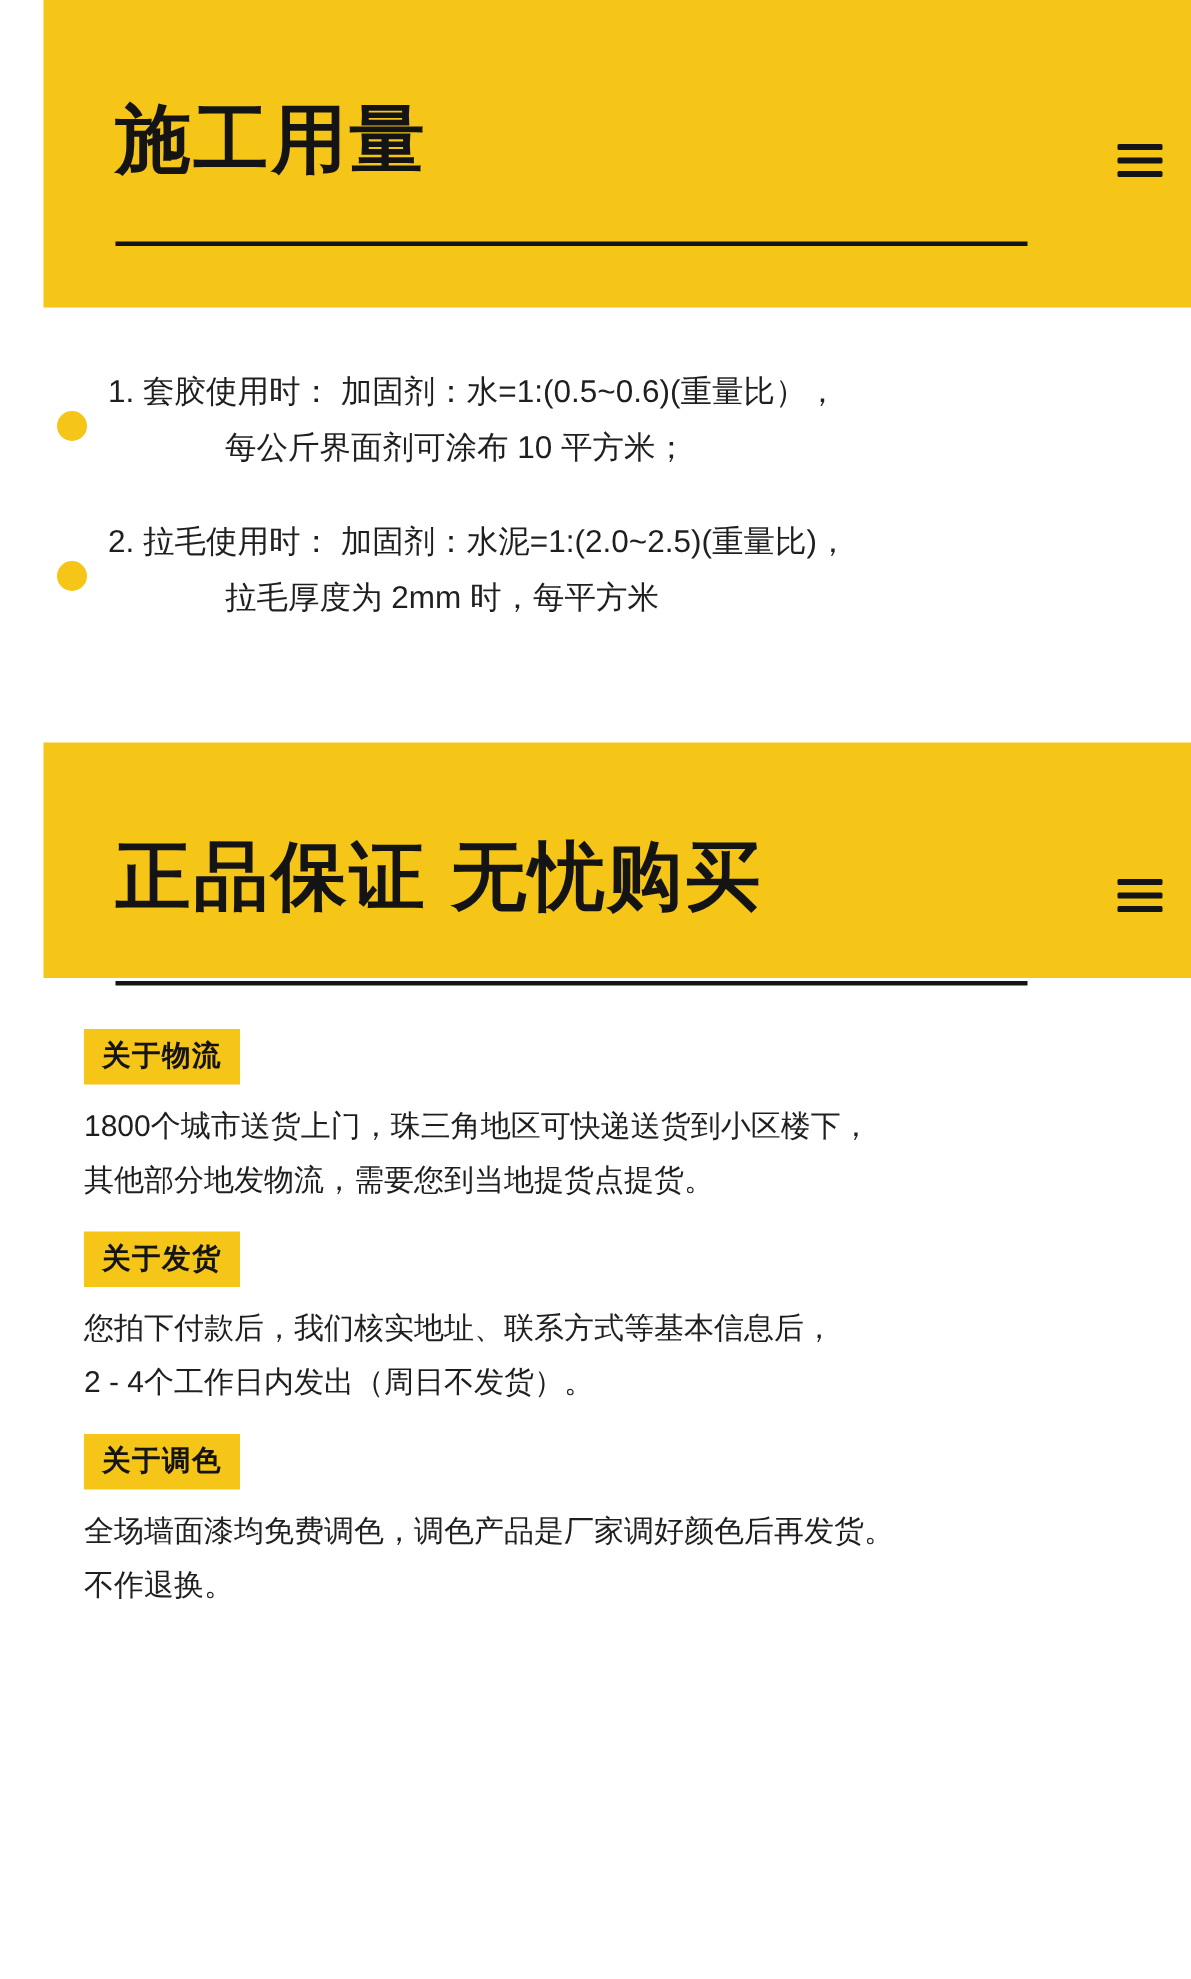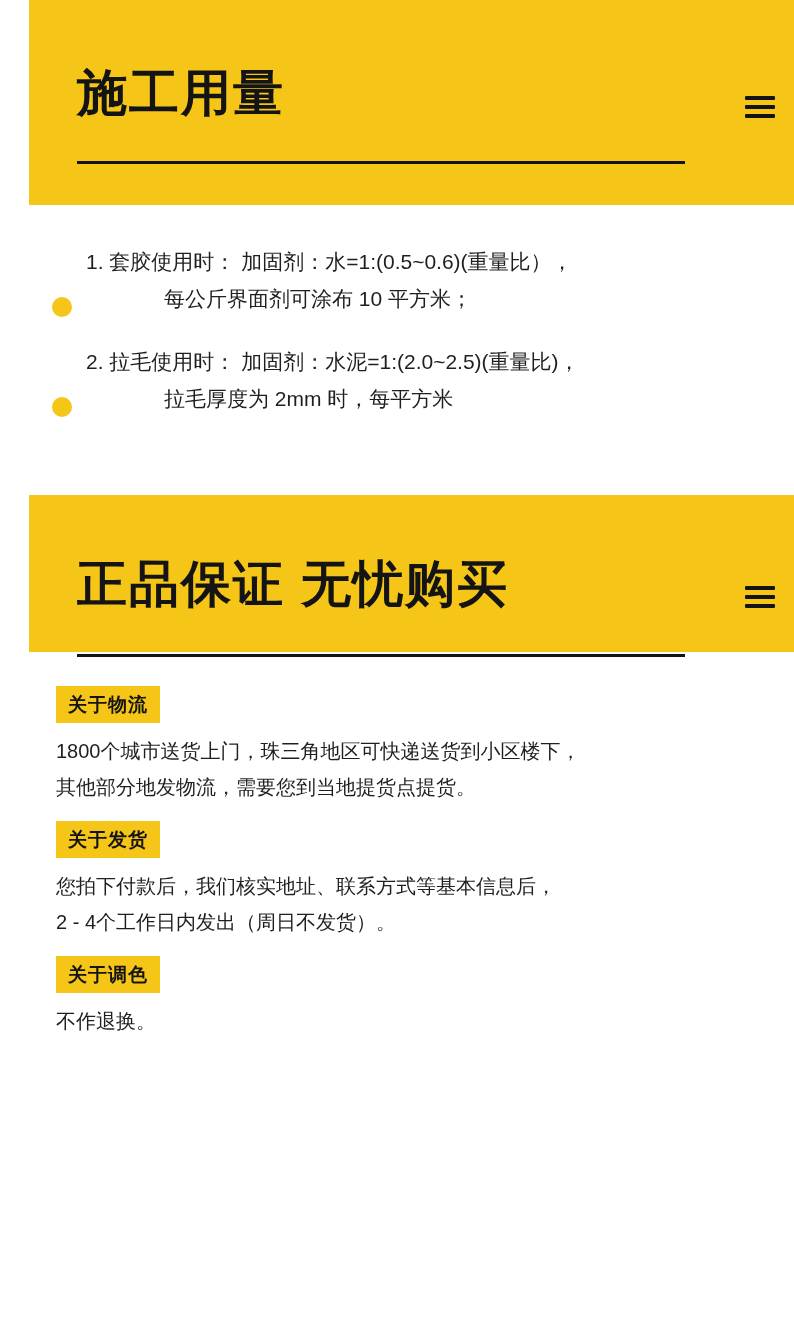--- a/index.html
+++ b/index.html
@@ -91,23 +91,23 @@
 
   
   .usage {
     padding: 38px 0 0 0;
     height: 290px;
     box-sizing: border-box;
     background: #ffffff;
   }
   .usage-item {
     display: flex;
-    align-items: flex-end;
+    align-items: center;
     margin-bottom: 26px;
-    padding-left: 52px;
+    padding-left: 38px;
   }
   .bullet {
     width: 20px;
     height: 20px;
     border-radius: 50%;
     background: #f5c518;
     flex: 0 0 auto;
     margin-top: 8px;
     margin-right: 14px;
   }
@@ -215,20 +215,21 @@
       <div class="g-tag">关于发货</div>
       <div class="g-body">
         <p>您拍下付款后，我们核实地址、联系方式等基本信息后，</p>
         <p>2 - 4个工作日内发出（周日不发货）。</p>
       </div>
     </div>
 
     <div class="g-block">
       <div class="g-tag">关于调色</div>
       <div class="g-body">
+        <p>全场墙面漆均免费调色，调色产品是厂家调好颜色后再发货。</p>
         <p>不作退换。</p>
       </div>
     </div>
 
 
   </div>
 
 </div>
 
 </body></html>

